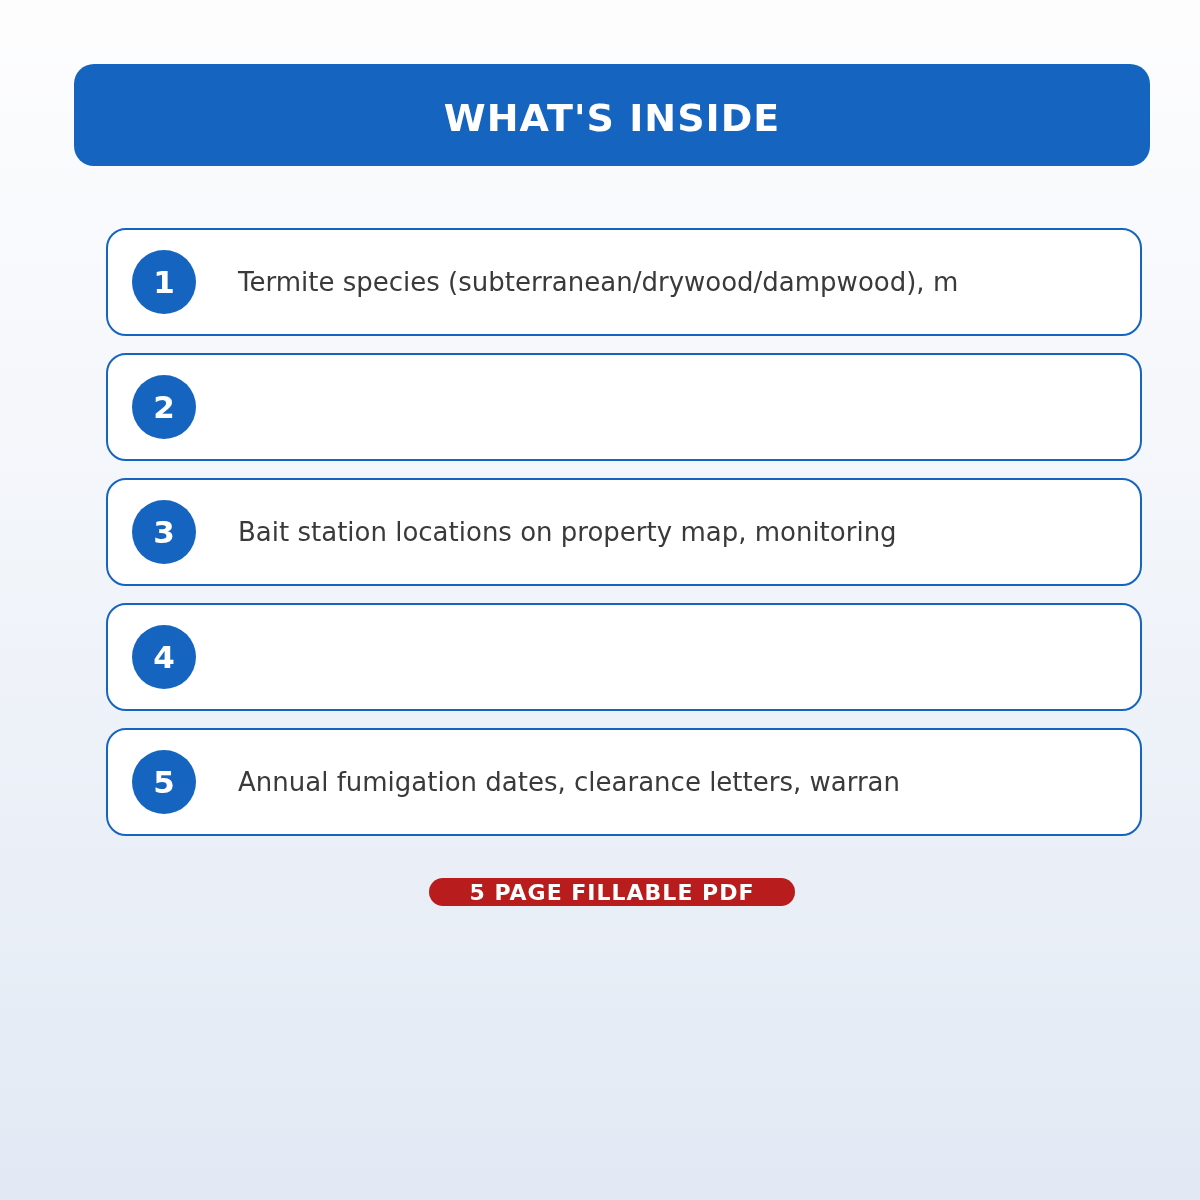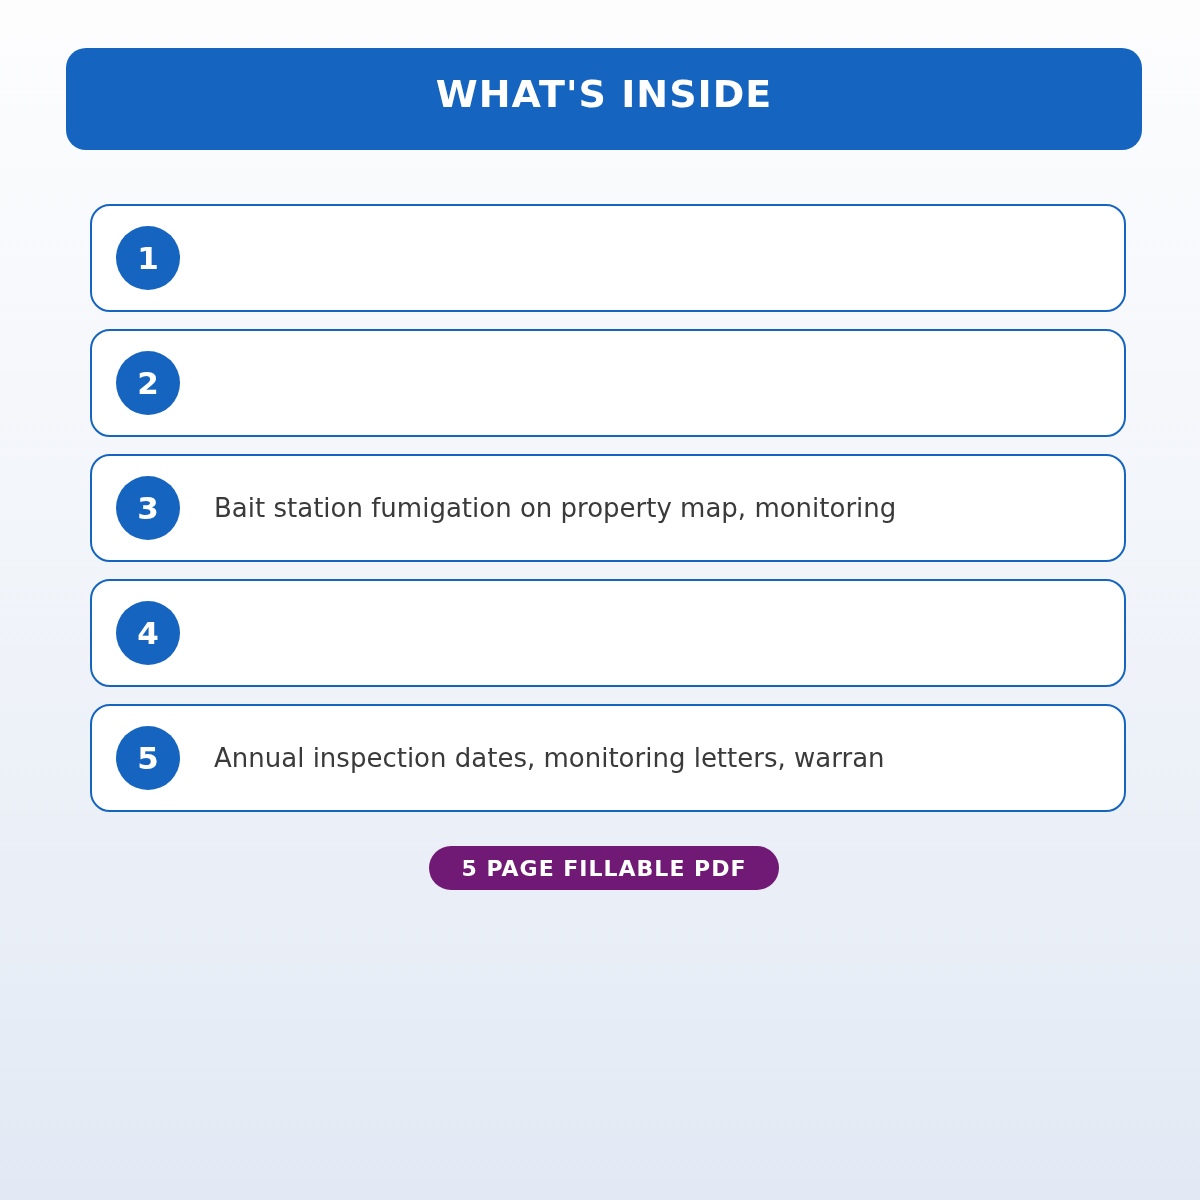--- a/index.html
+++ b/index.html
@@ -1,15 +1,15 @@
 <!DOCTYPE html>
 <html><head>
 <meta charset="utf-8">
 <style>
-  * { margin: 0; padding: 4px; box-sizing: border-box; }
+  * { margin: 0; padding: 12px; box-sizing: border-box; }
   html, body { width: 1200px; height: 1200px; }
   body {
     font-family: "DejaVu Sans", "Liberation Sans", sans-serif;
     background: linear-gradient(180deg, #fdfdfe 0%, #f2f5fa 45%, #e2e9f4 100%);
     overflow: hidden;
   }
   .banner {
     width: 1076px;
     height: 102px;
     margin: 40px auto 0;
@@ -56,22 +56,22 @@
   }
   .item-text {
     margin-left: 30px;
     font-size: 26px;
     color: #3a3a3a;
     white-space: nowrap;
   }
   .footer-badge {
     margin: 30px auto 0;
     width: fit-content;
-    height: 44px;
-    background: #701a75;
+    height: 28px;
+    background: #b91c1c;
     border-radius: 22px;
     padding: 0 28px;
     display: flex;
     align-items: center;
     justify-content: center;
   }
   .footer-badge-label {
     color: #ffffff;
     font-size: 22px;
     font-weight: bold;
@@ -82,37 +82,38 @@
 <body>
 
 <div class="banner">
   <div class="banner-title">WHAT'S INSIDE</div>
 </div>
 
 <div class="items">
 
   <div class="card">
     <div class="num-circle">1</div>
+    <div class="item-text">Termite species (subterranean/drywood/dampwood), m</div>
   </div>
 
   <div class="card">
     <div class="num-circle">2</div>
   </div>
 
   <div class="card">
     <div class="num-circle">3</div>
-    <div class="item-text">Bait station fumigation on property map, monitoring</div>
+    <div class="item-text">Bait station locations on property map, monitoring</div>
   </div>
 
   <div class="card">
     <div class="num-circle">4</div>
   </div>
 
   <div class="card">
     <div class="num-circle">5</div>
-    <div class="item-text">Annual inspection dates, monitoring letters, warran</div>
+    <div class="item-text">Annual fumigation dates, clearance letters, warran</div>
   </div>
 
 </div>
 
 <div class="footer-badge">
   <div class="footer-badge-label">5 PAGE FILLABLE PDF</div>
 </div>
 
 </body></html>

